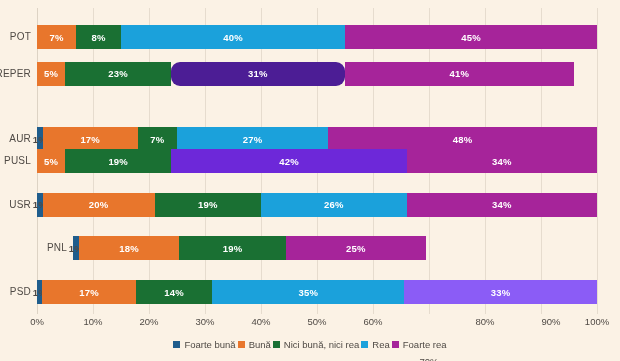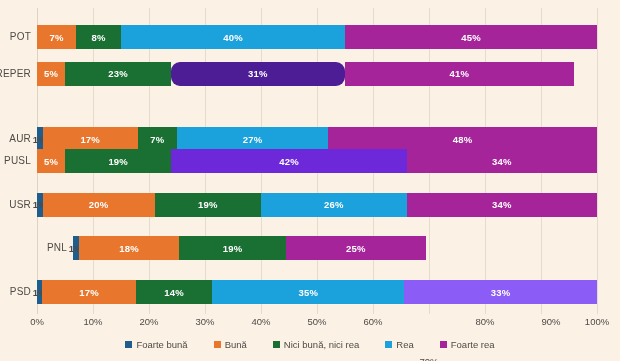--- a/index.html
+++ b/index.html
@@ -105,21 +105,21 @@
 
   
   .legend {
     position: absolute;
     left: 0;
     right: 0;
     top: 339px;
     display: flex;
     align-items: center;
     justify-content: center;
-    gap: 26px;
+    gap: 2px;
   }
   .legend-item {
     display: flex;
     align-items: center;
     gap: 4px;
   }
   .legend-swatch {
     width: 7px;
     height: 7px;
     flex: 0 0 auto;

